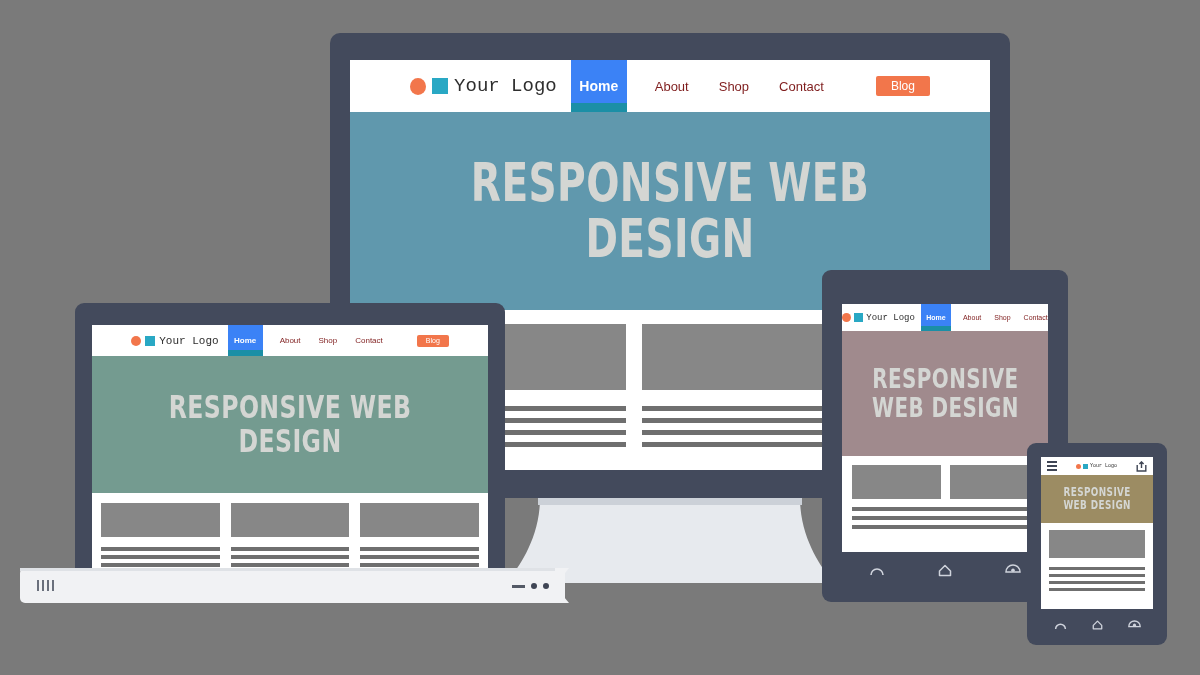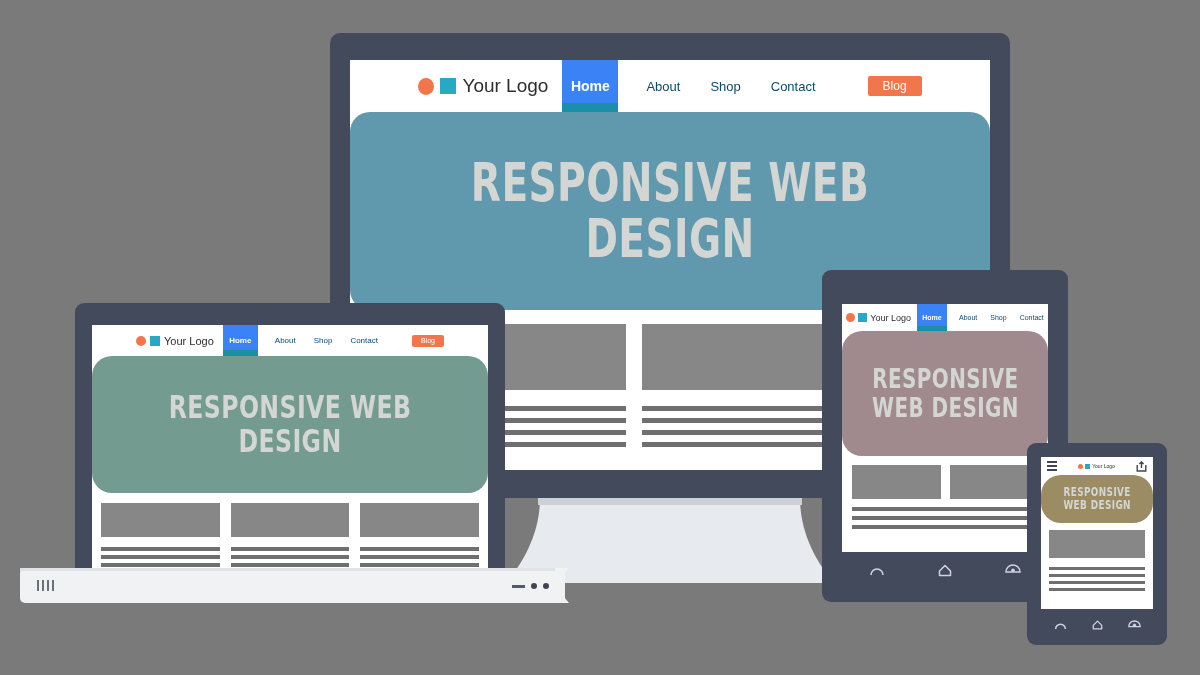--- a/index.html
+++ b/index.html
@@ -41,21 +41,21 @@
     justify-content: flex-end;
     flex: 1 1 auto;
   }
   .logo-dot {
     border-radius: 50%;
     background: #f2764b;
     display: block;
   }
   .logo-sq { background: #29a8c4; display: block; }
   .logo-text {
-    font-family: Liberation Sans, sans-serif;
+    font-family: Liberation Mono, monospace;
     color: #2e2e2e;
     white-space: nowrap;
   }
   .nav-home {
     background: #3b82f6;
     color: #ffffff;
     display: flex;
     align-items: center;
     justify-content: center;
     font-weight: bold;
@@ -65,36 +65,35 @@
     content: "";
     position: absolute;
     left: 0; right: 0; bottom: 0;
     background: #1b8fa6;
   }
   .nav-items {
     display: flex;
     align-items: center;
     flex: 1 1 auto;
   }
-  .nav-link { color: #0c4a6e; white-space: nowrap; }
+  .nav-link { color: #7f1d1d; white-space: nowrap; }
   .nav-blog {
     background: #f2764b;
     color: #ffffff;
     display: inline-flex;
     align-items: center;
     justify-content: center;
     white-space: nowrap;
   }
 
   .hero {
     display: flex;
     align-items: center;
     justify-content: center;
     text-align: center;
-    border-radius: 20px;
   }
   .hero-title {
     color: #d4d6d3;
     font-family: "DejaVu Sans Condensed", "Liberation Sans Narrow", "Liberation Sans", sans-serif;
     font-weight: bold;
     letter-spacing: 0.5px;
     line-height: 1.05;
     transform: scaleX(0.82);
     white-space: pre-line;
   }

